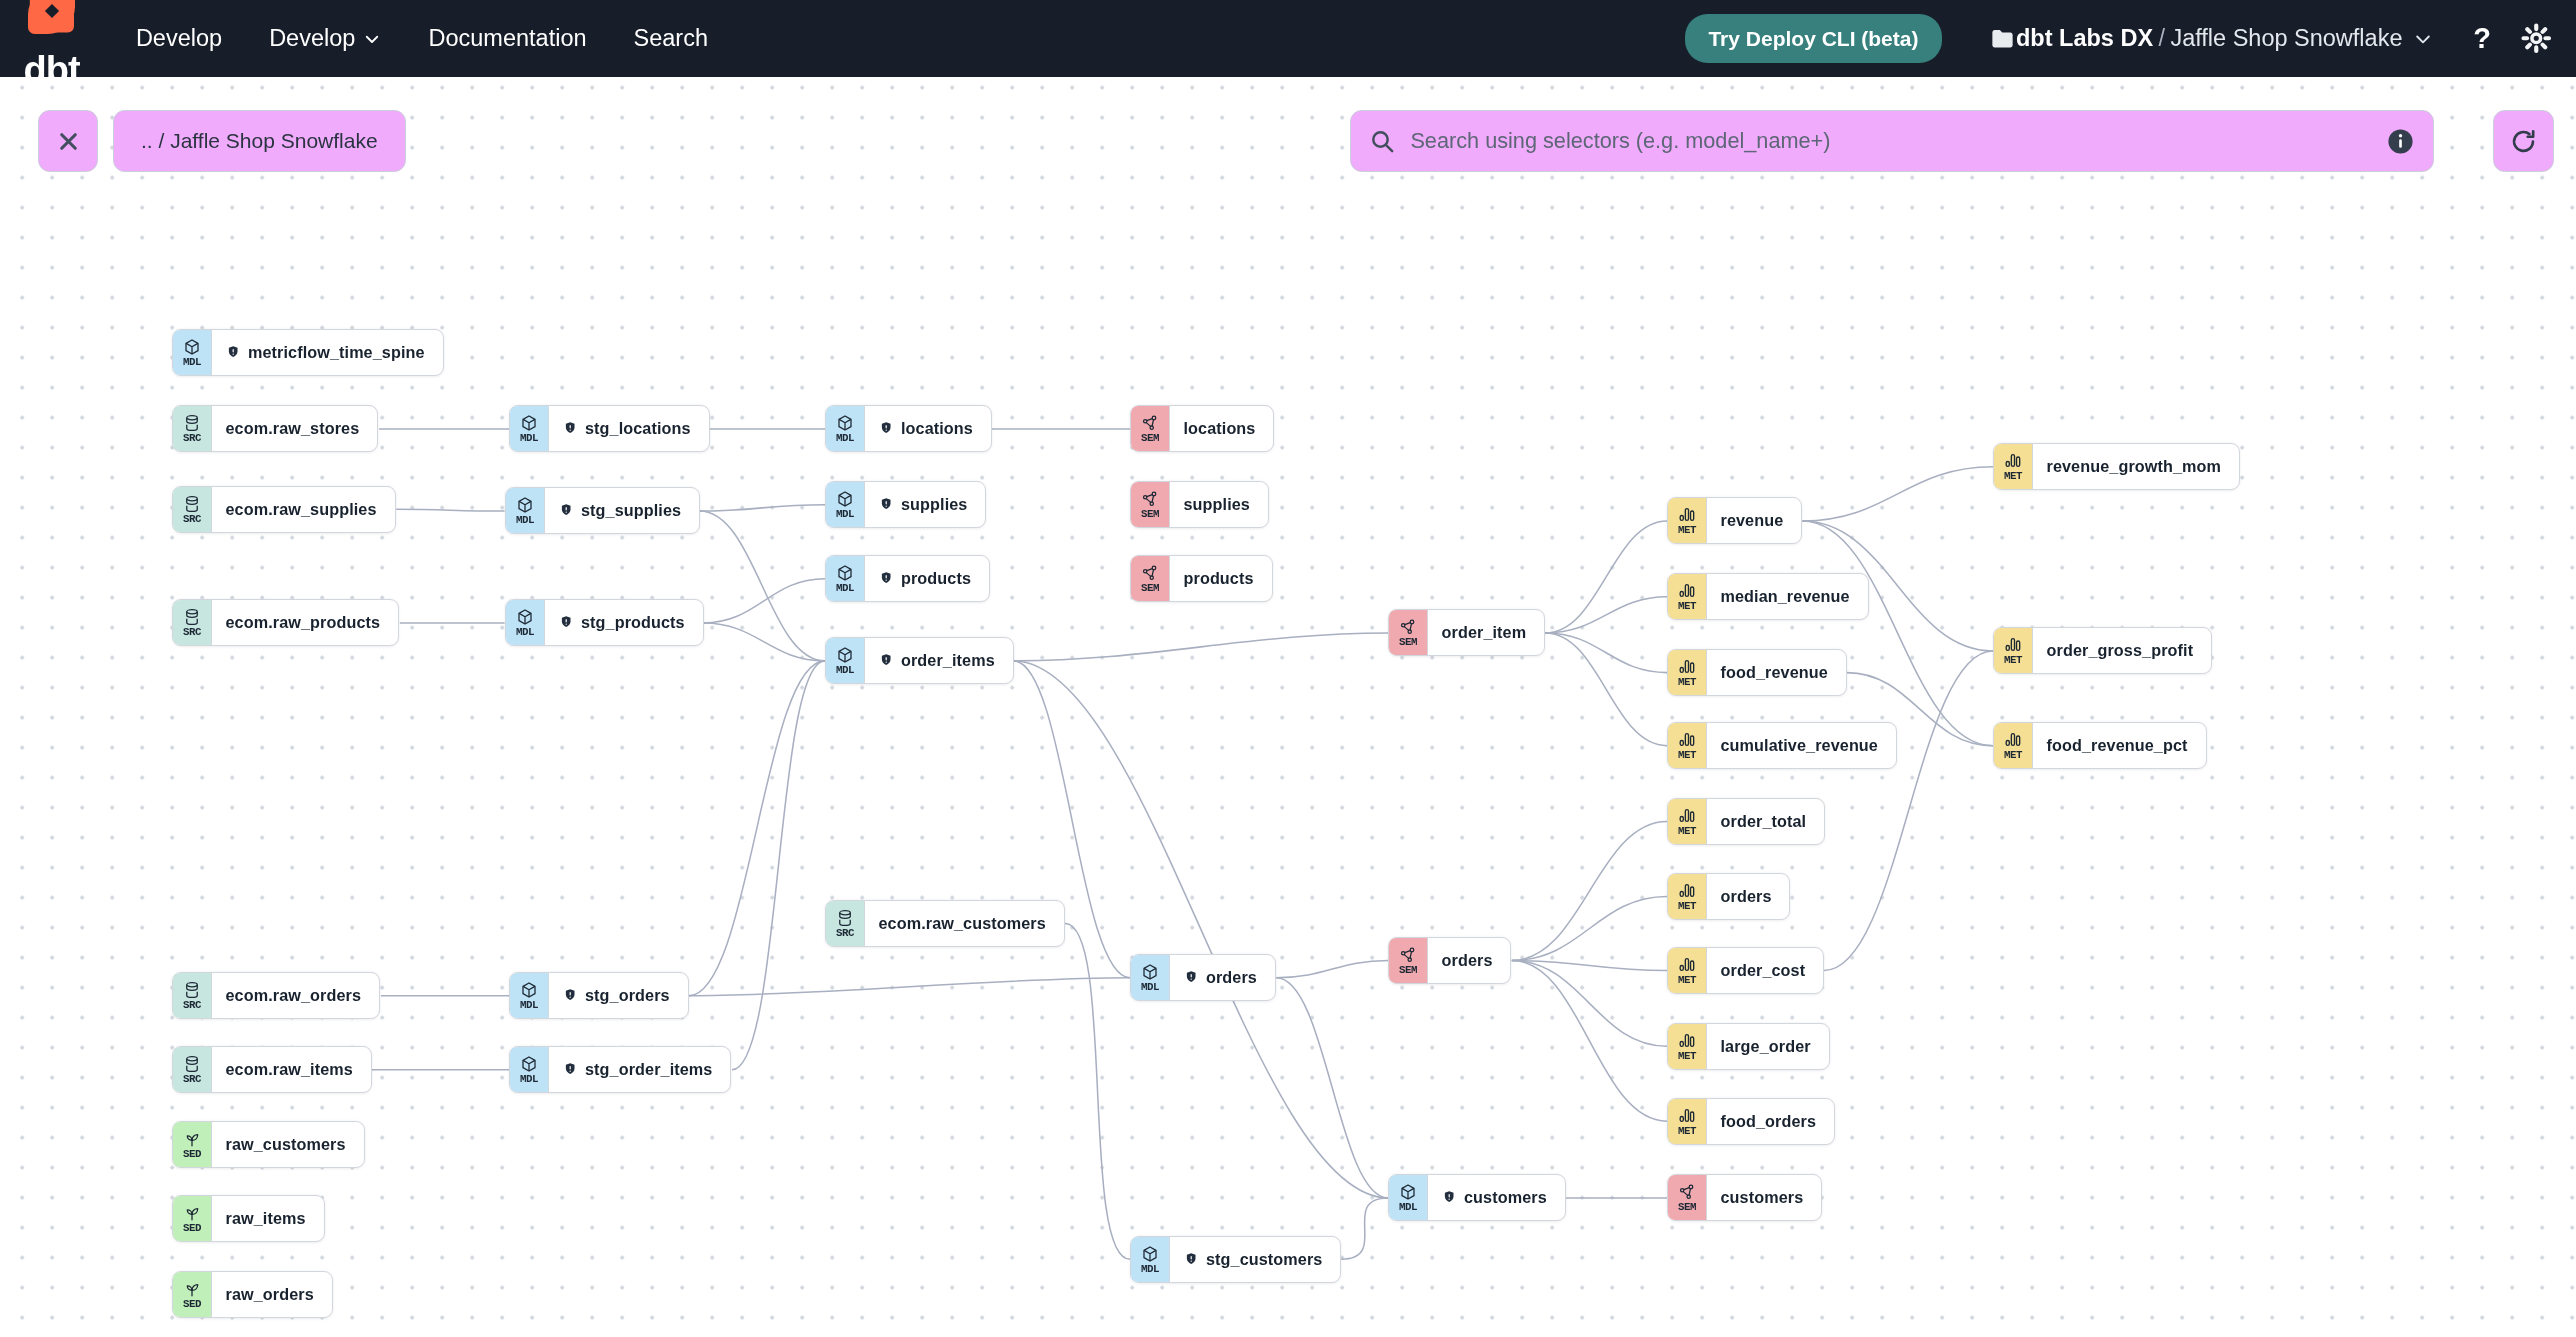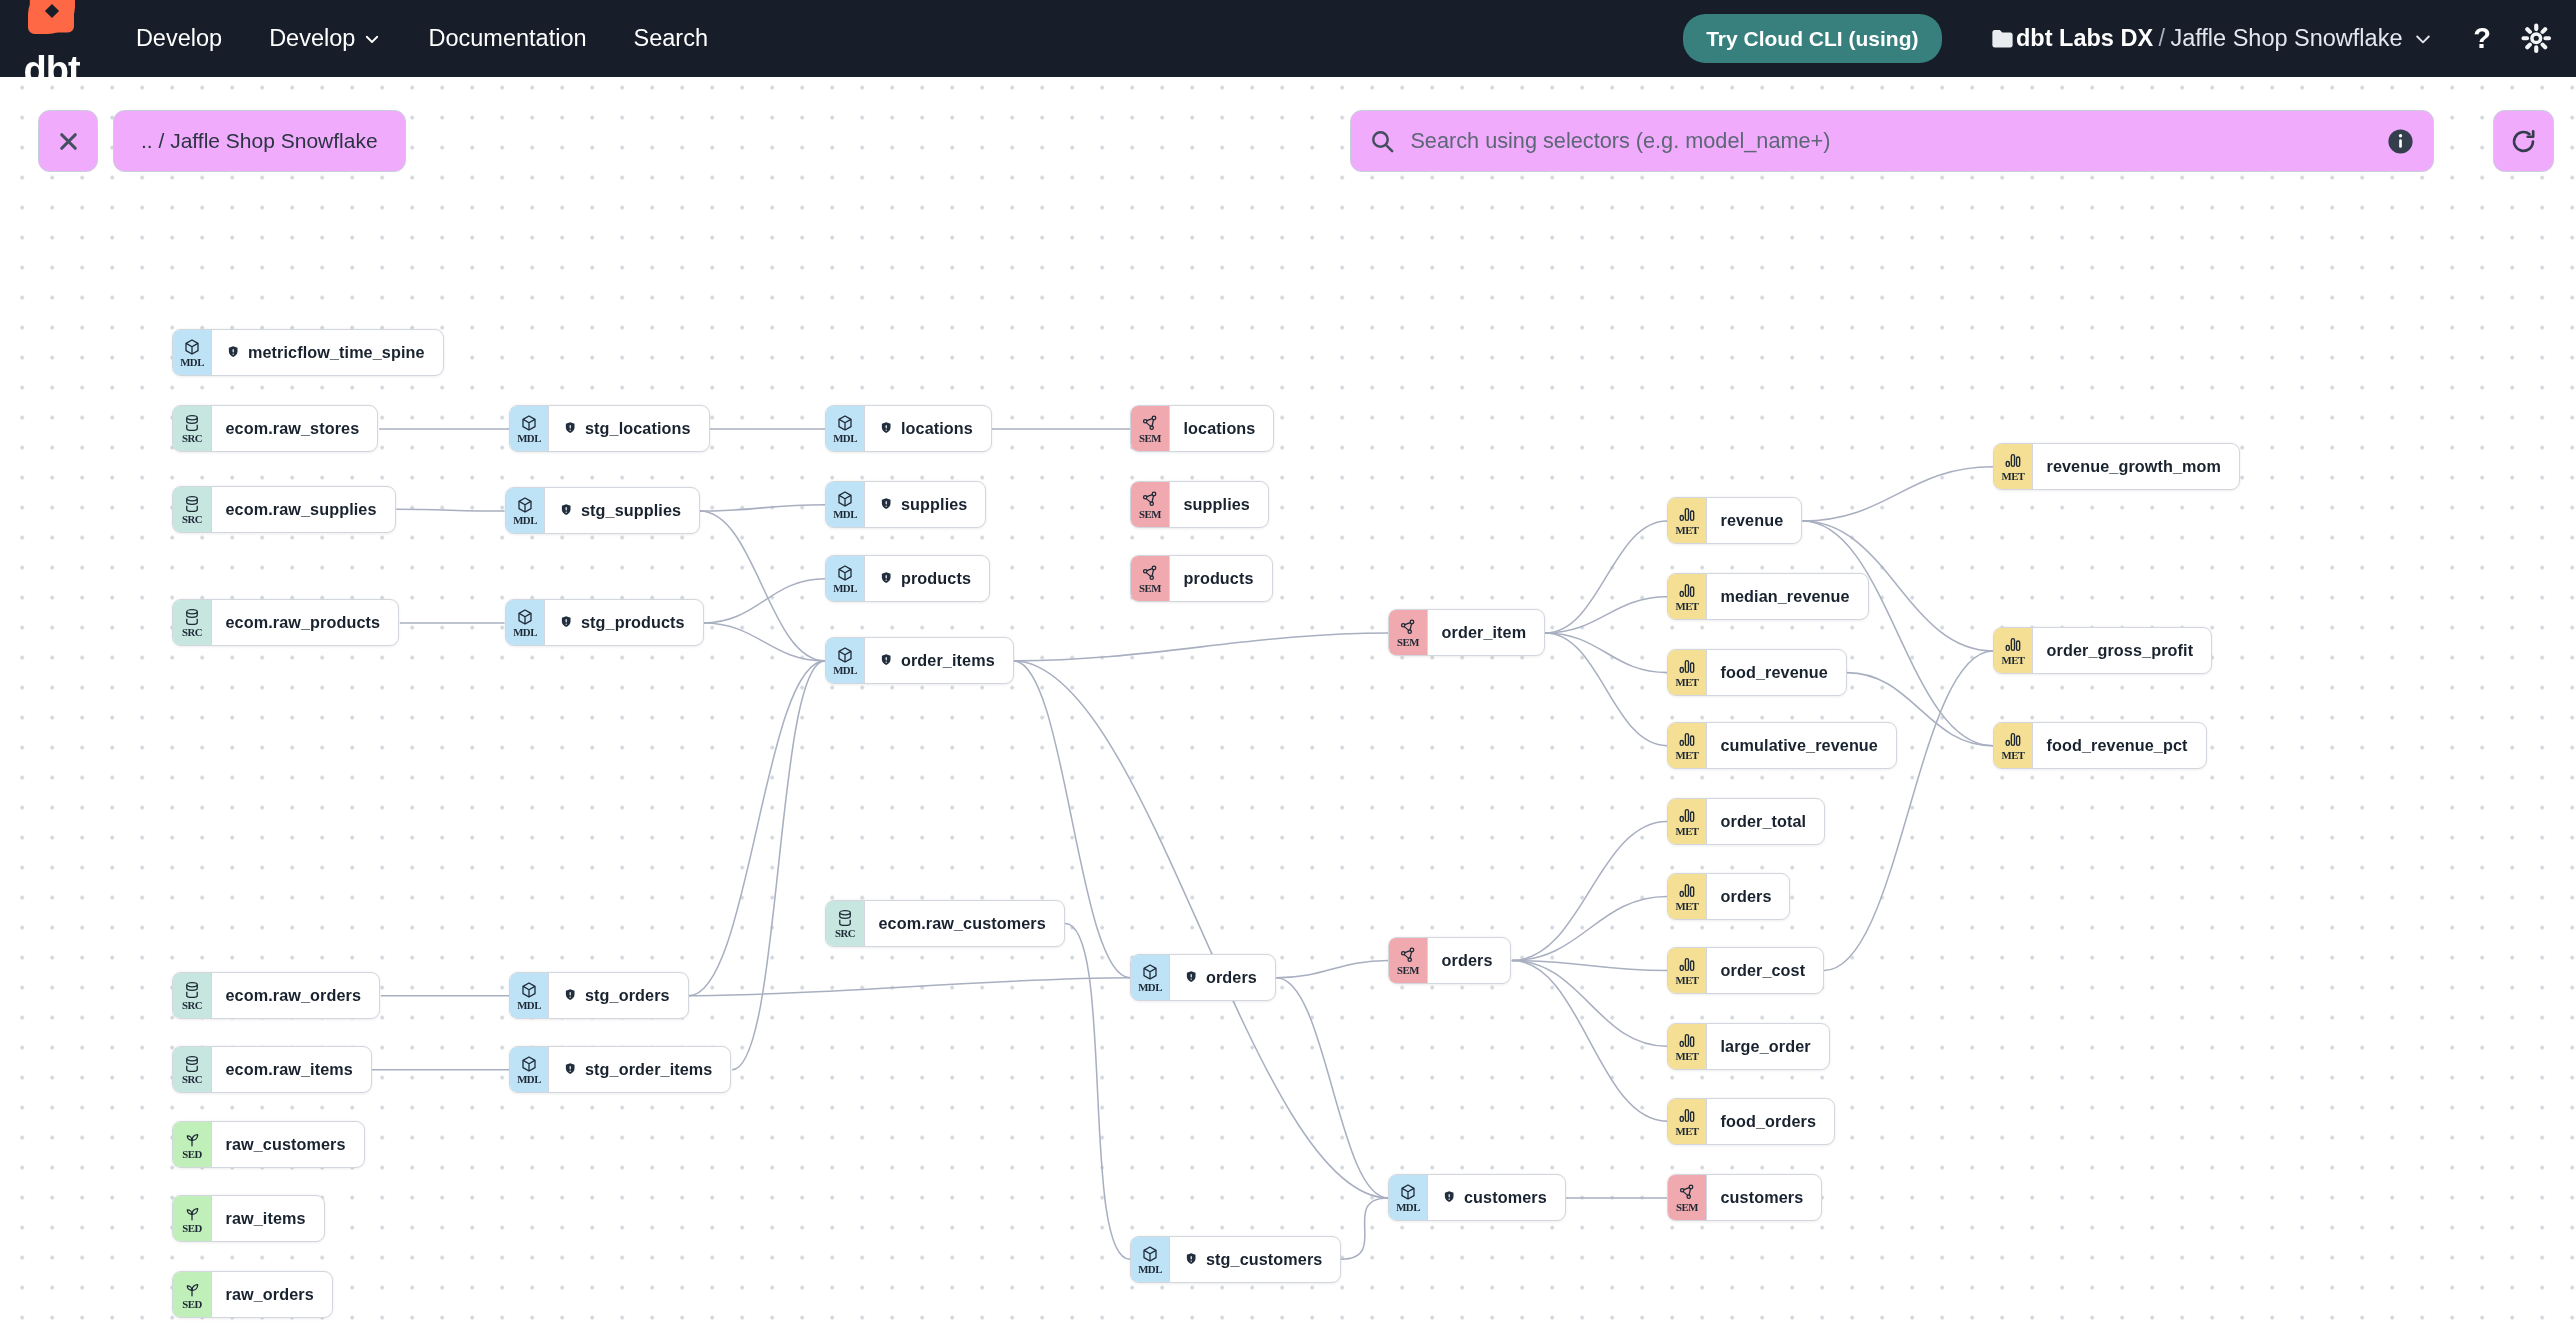--- a/index.html
+++ b/index.html
@@ -68,21 +68,21 @@
     background:#fff; border:1.4px solid #d2d6dd; border-radius:9px;
     box-shadow:0 0.9px 2.7px rgba(23,29,41,.08); cursor:pointer; z-index:5;
   }
   .badge {
     width:39px; display:flex; flex-direction:column; align-items:center;
     justify-content:center; border-right:1.4px solid #d2d6dd;
     border-radius:7.2px 0 0 7.2px; padding-top:2.7px;
   }
   .badge svg { width:18px; height:18px; color:#1d2835; }
   .badge-type {
-    font-family:Liberation Serif, serif; font-size:10.8px;
+    font-family:Liberation Mono, monospace; font-size:10.8px;
     font-weight:700; color:#1d2835; line-height:1.2; letter-spacing:-0.5px;
   }
   .node-body { display:flex; align-items:center; gap:8.1px; padding:0 18px 0 13.5px; }
   .node-body .shield svg { width:14.4px; height:14.4px; display:block; }
   .node-label { font-size:16.2px; font-weight:600; color:#19232f; white-space:nowrap; letter-spacing:0.1px; }
 
   .icon-btn { background:none; border:none; cursor:pointer; display:flex; align-items:center; }
 </style>
 </head>
 <body>
@@ -107,21 +107,21 @@
         </svg>
     </li>
     <li class="menu-item">
         <span>Documentation</span>
       </li>
     <li class="menu-item">
         <span>Search</span>
       </li>
   </ul>
   <div class="spacer"></div>
-  <button class="cta">Try Cloud CLI (using)</button>
+  <button class="cta">Try Deploy CLI (beta)</button>
   <div class="acct">
     <svg width="27" height="27" viewBox="0 0 24 24" fill="#e9ecef">
         <path d="M3 6.5C3 5.4 3.9 4.5 5 4.5h4.6l2.2 2.2H19c1.1 0 2 .9 2 2v9.3c0 1.1-.9 2-2 2H5c-1.1 0-2-.9-2-2V6.5z"></path>
       </svg>
     <span class="acct-name">dbt Labs DX</span>
     <span class="acct-sep">/</span>
     <span class="proj">
       <span>Jaffle Shop Snowflake</span>
       <svg width="20" height="20" viewBox="0 0 24 24" fill="none" stroke="#e4e8ee" stroke-width="2.2" stroke-linecap="round" stroke-linejoin="round">
           <path d="M5 9l7 7 7-7"></path>

